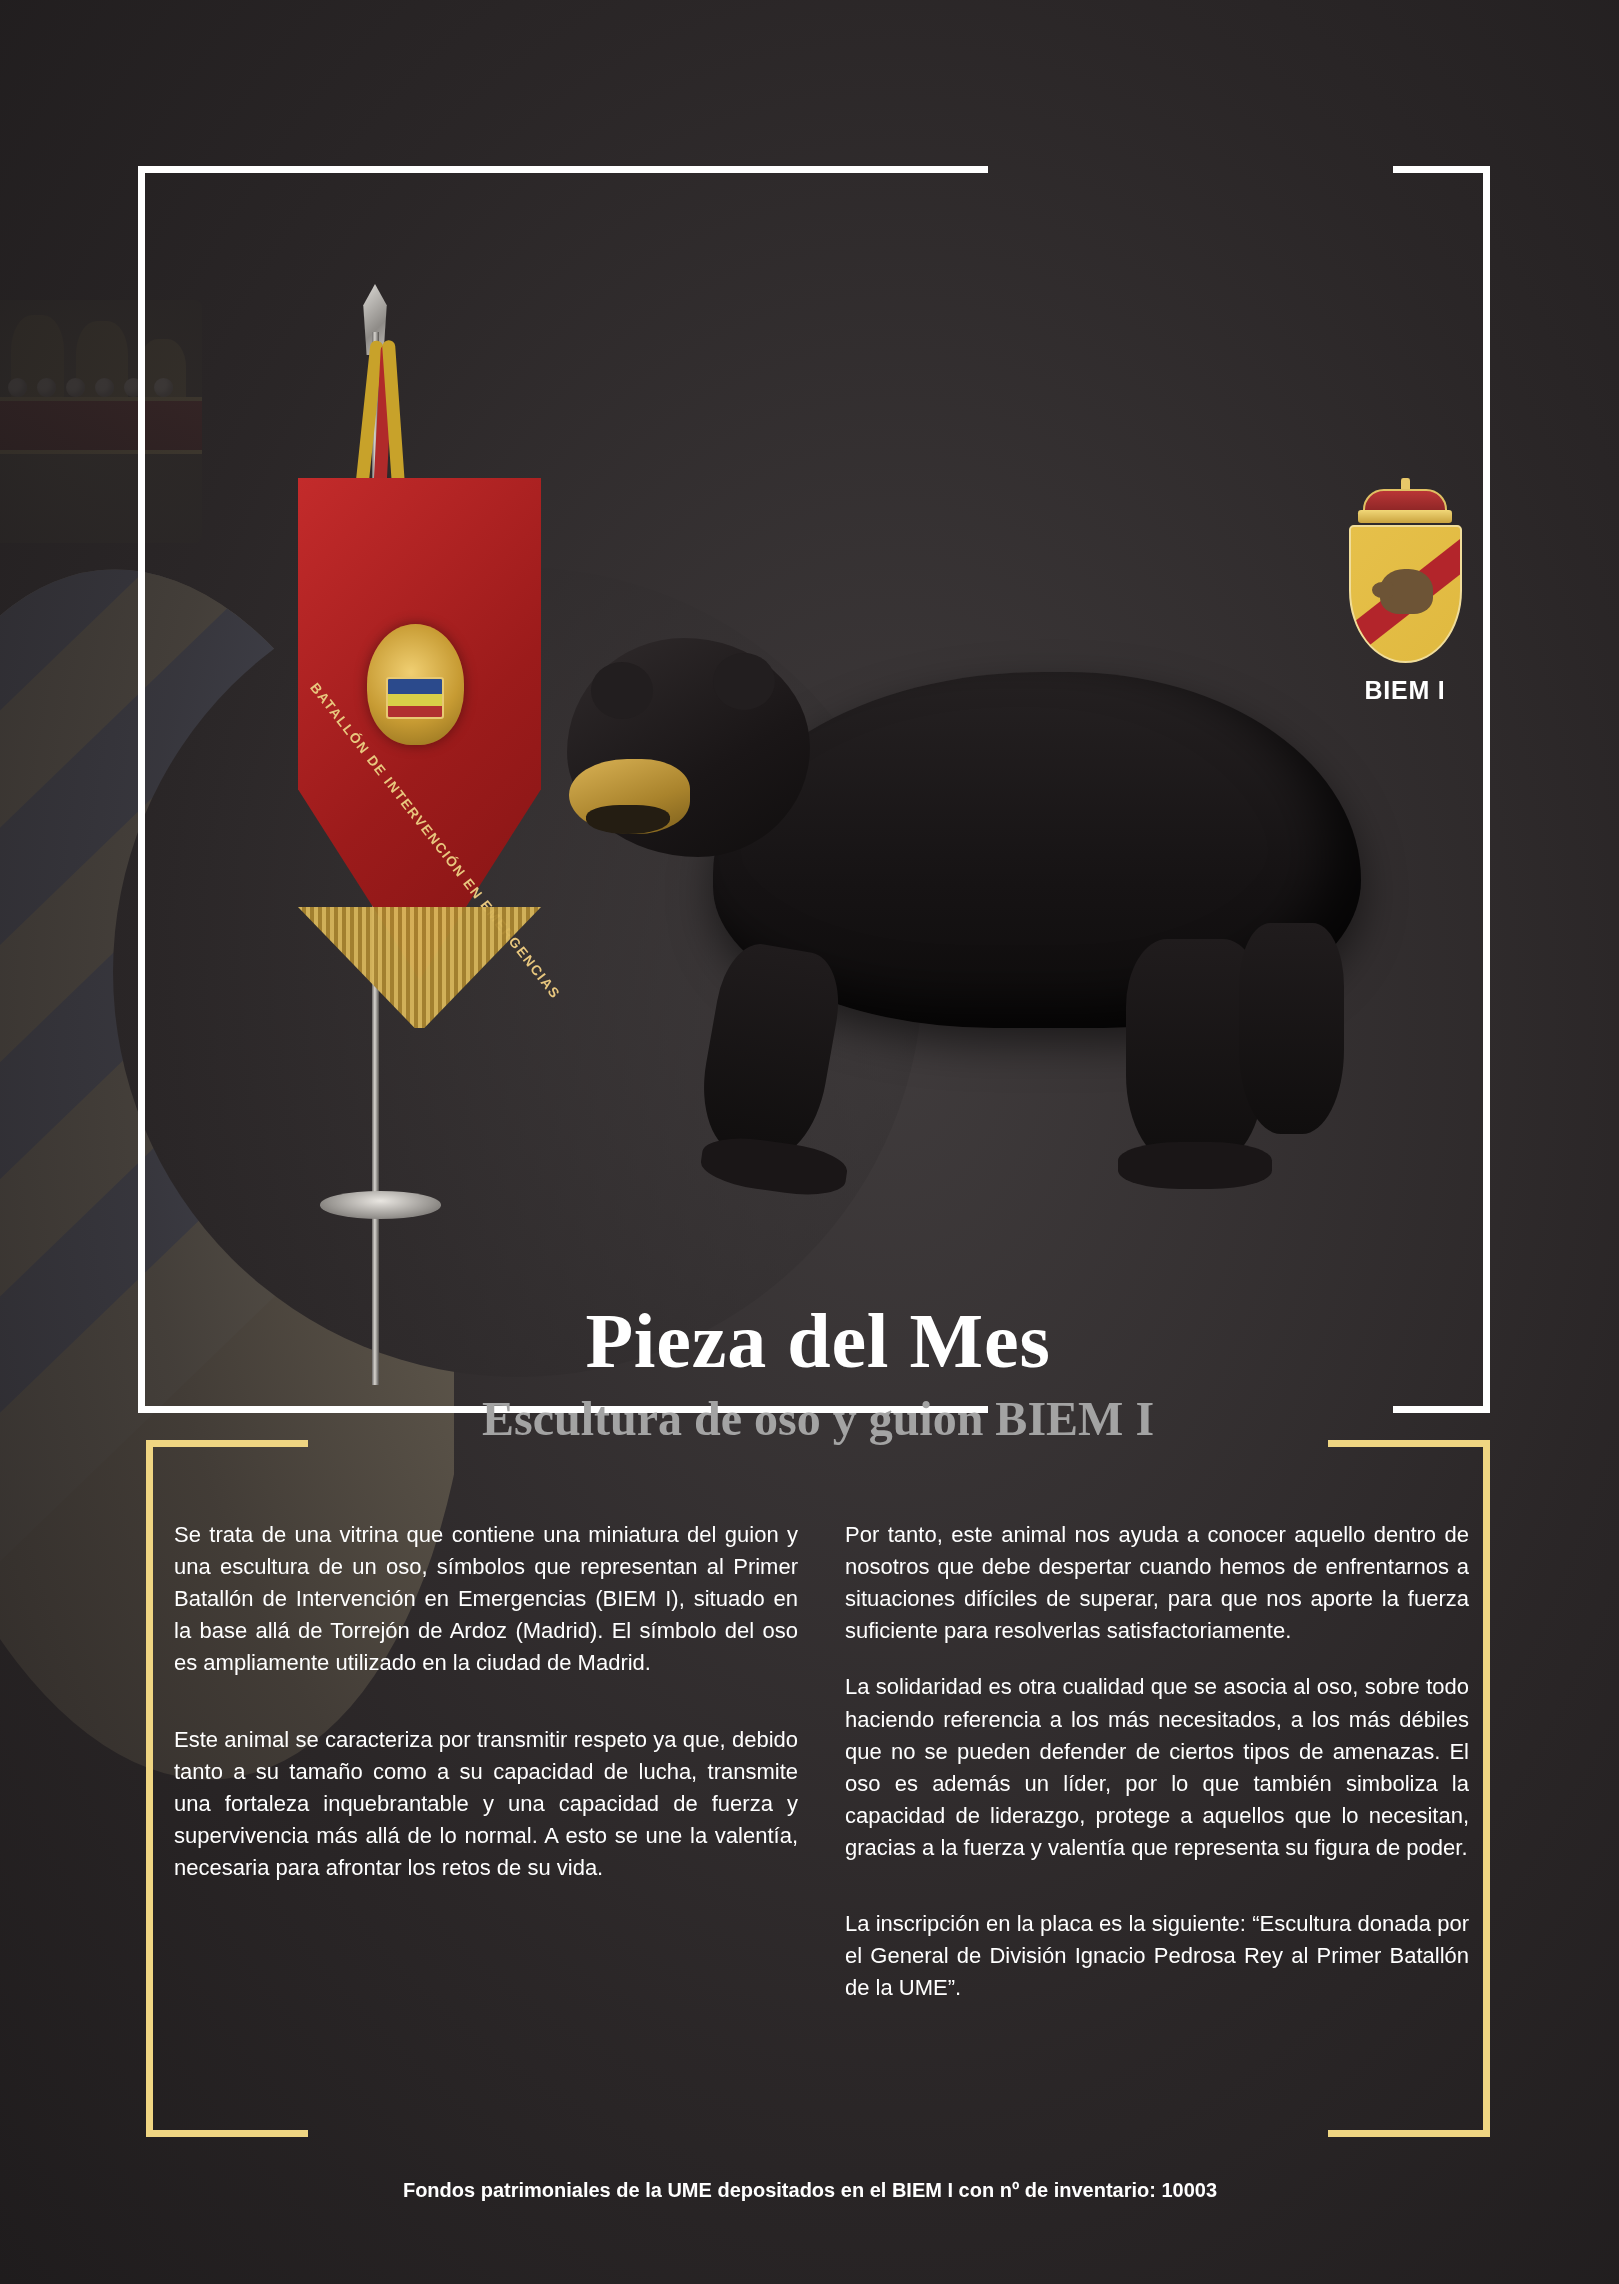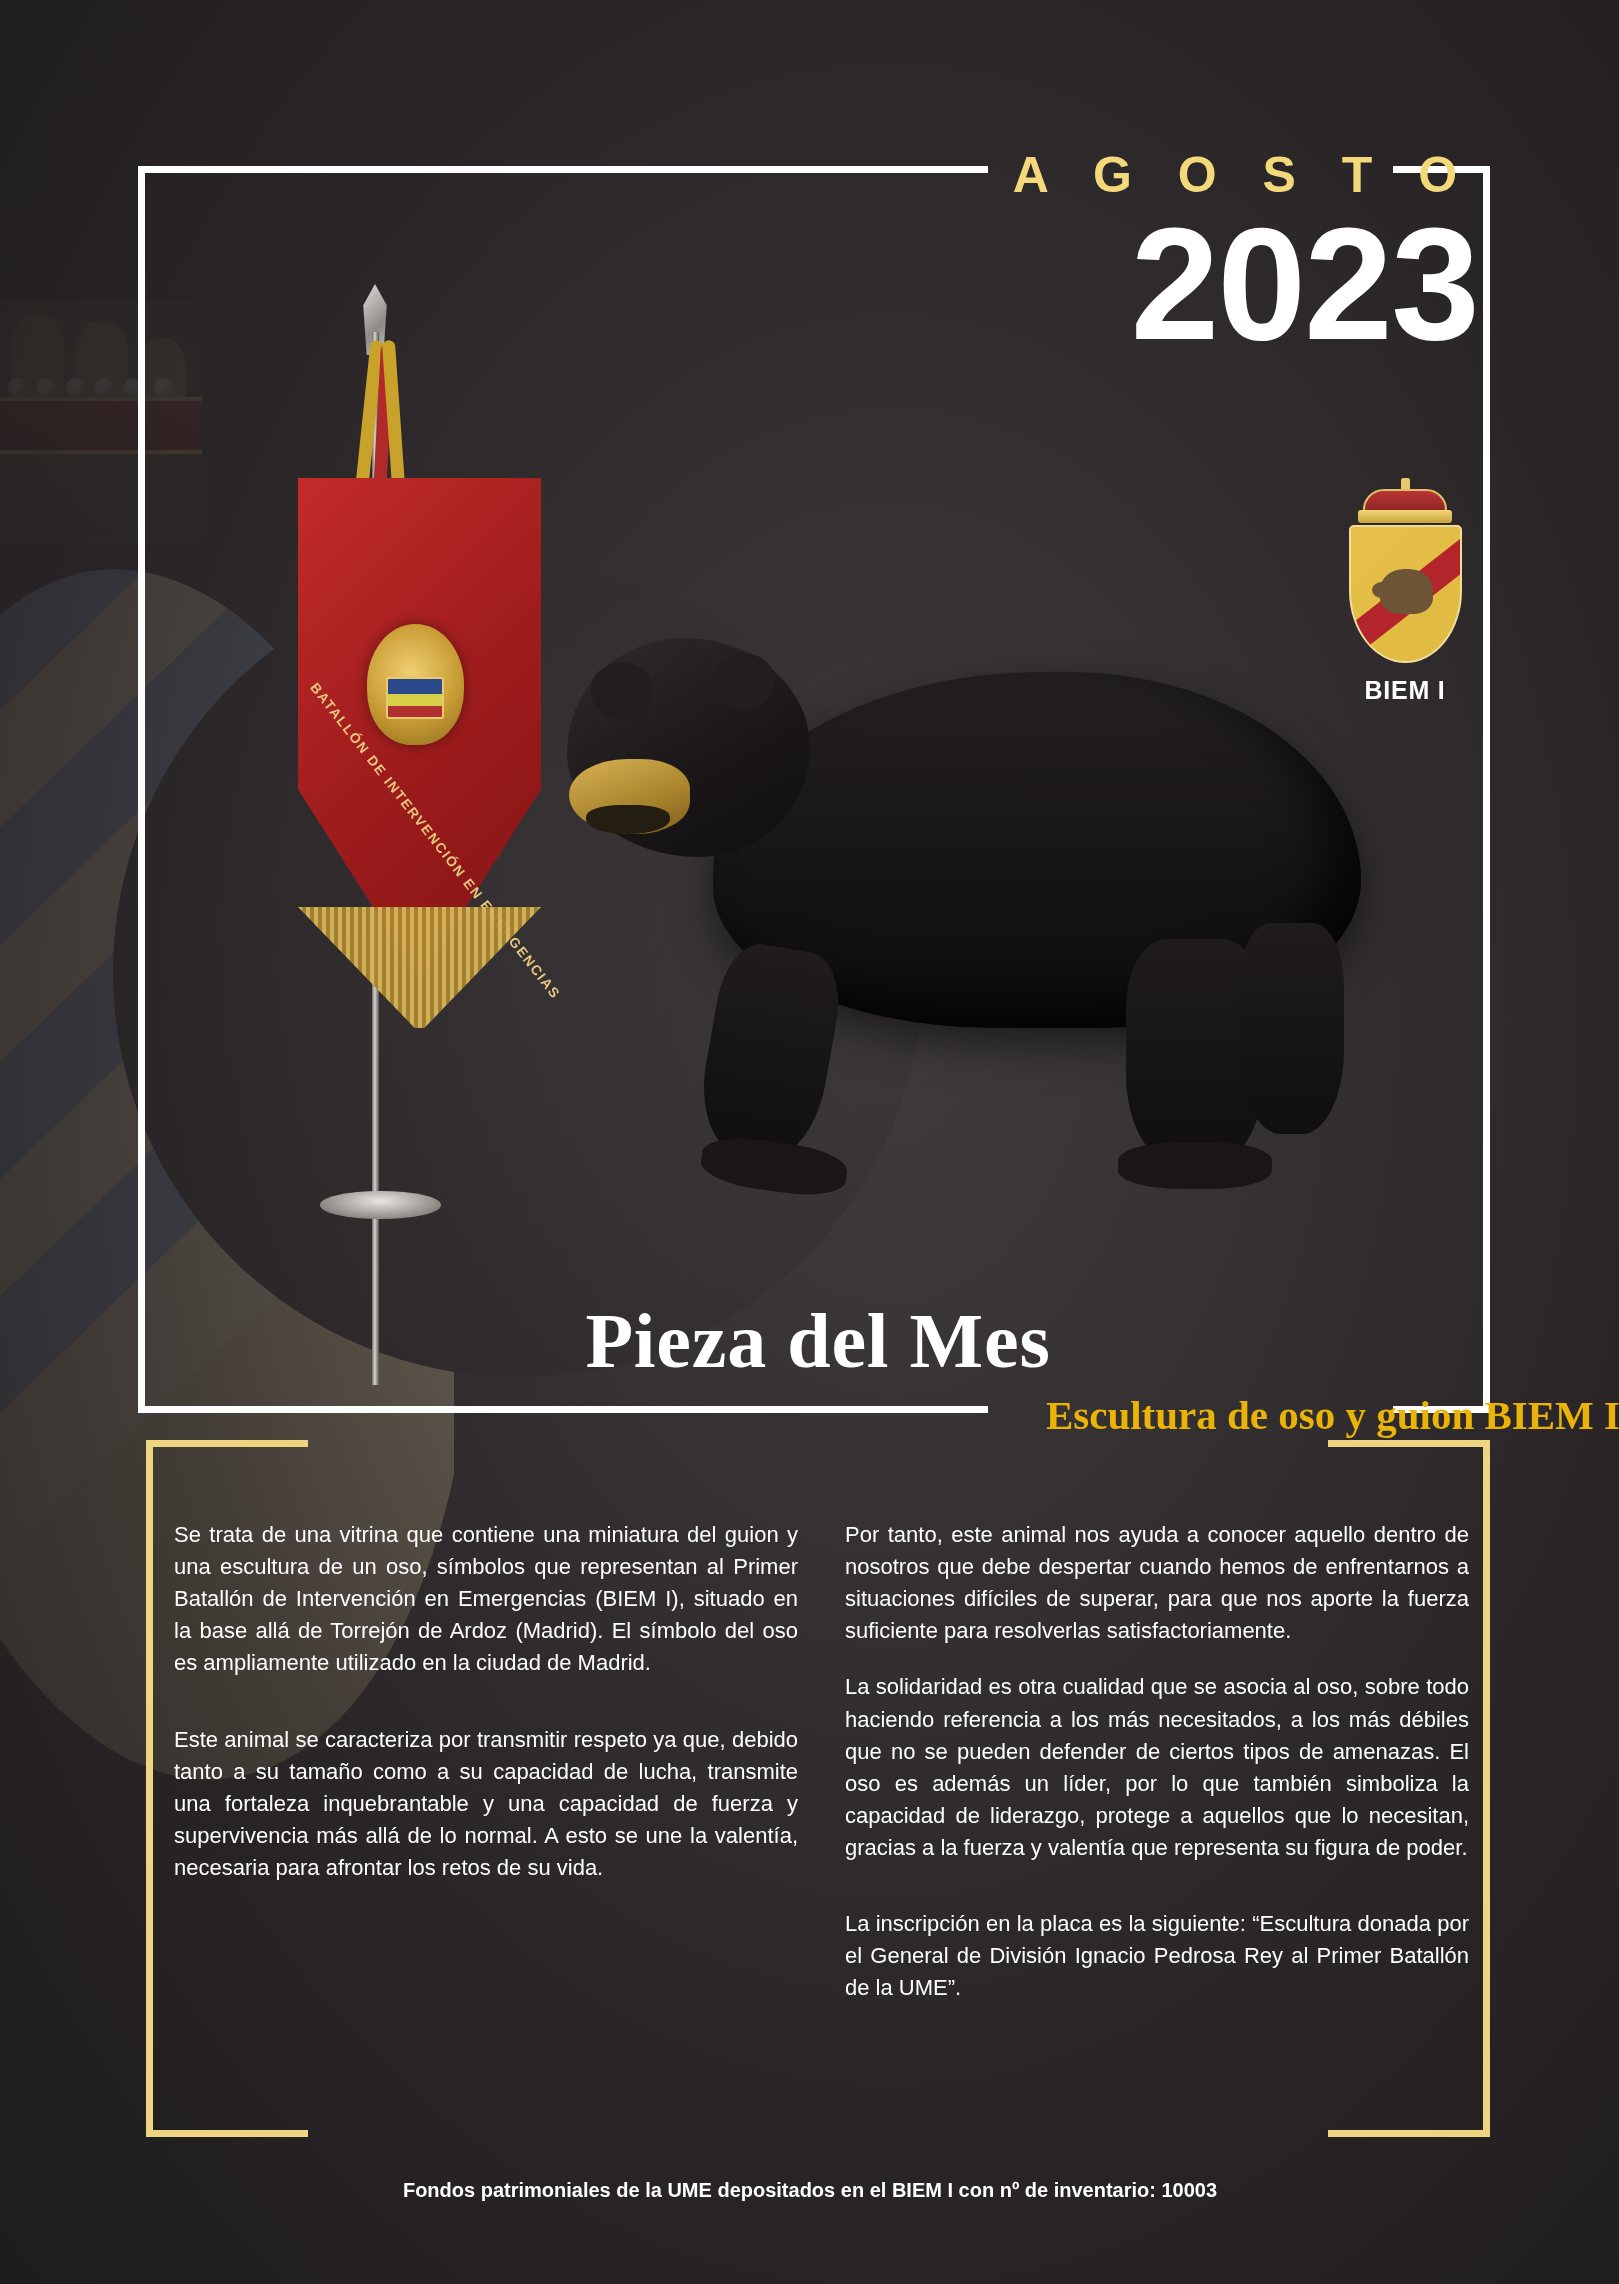--- a/index.html
+++ b/index.html
@@ -354,24 +354,23 @@
   .title-main {
     font-family: "Liberation Serif", serif;
     font-weight: 700;
     font-size: 78px;
     color: #ffffff;
     letter-spacing: 0.8px;
   }
   .title-sub {
     font-family: "Liberation Serif", serif;
     font-weight: 700;
-    font-size: 41px;
-    color: #eab308;
+    font-size: 48px;
+    color: #a3a3a3;
     margin-top: 4.9px;
-    text-align: right;
   }
 
   
   .gold-frame {
     position: absolute;
     left: 146px; top: 1440px;
     width: 1344px; height: 697px;
     z-index: 3;
   }
   .gold-frame .g-left {
@@ -458,24 +457,20 @@
       <div class="crown-band"></div>
     </div>
   </div>
 
   <div class="bg-dark-disc"></div>
   <div class="vignette"></div>
 
   <div class="bracket-top-left"></div>
   <div class="bracket-top-right"></div>
 
-  <div class="header">
-    <div class="month">A G O S T O</div>
-    <div class="year">2023</div>
-  </div>
 
   <div class="emblem">
     <div class="emblem-crown">
       <div class="tip"></div>
       <div class="cap"></div>
       <div class="band"></div>
     </div>
     <div class="shield">
       <div class="bend"></div>
       <div class="bear"></div>

